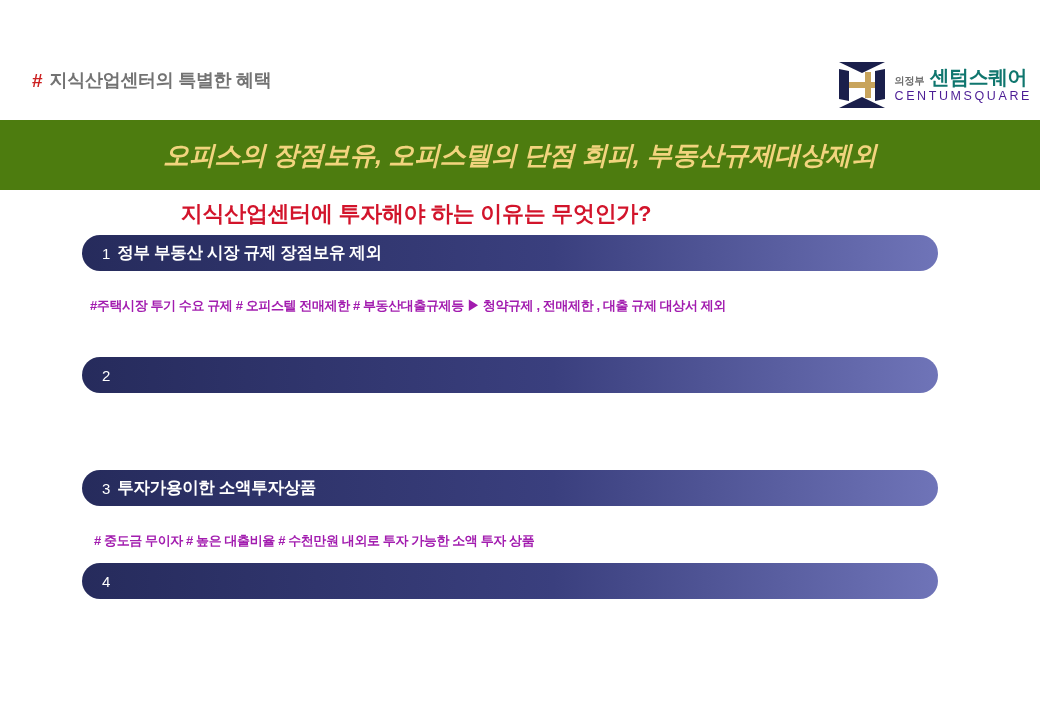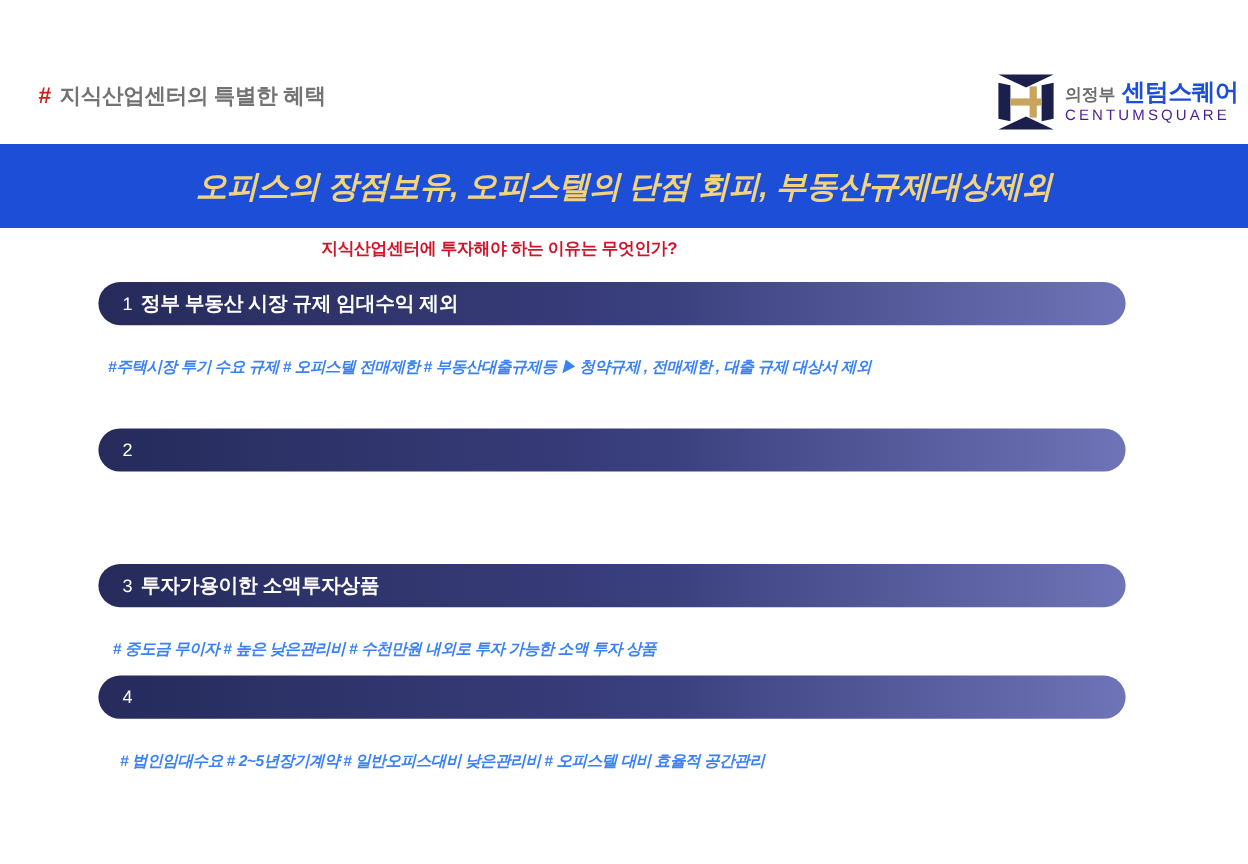--- a/index.html
+++ b/index.html
@@ -95,68 +95,68 @@
   }
   .logo-text {
     line-height: 1.05;
   }
   .logo-text .row1 {
     display: flex;
     align-items: baseline;
     gap: 5px;
   }
   .logo-text .small {
-    font-size: 14px;
+    font-size: 10px;
     color: #6d6d6d;
     font-weight: bold;
   }
   .logo-text .big {
     font-size: 20px;
-    color: #1d4ed8;
+    color: #0f766e;
     font-weight: bold;
     letter-spacing: -0.5px;
     text-align: center;
   }
   .logo-text .row2 {
     font-size: 12.5px;
     color: #4c1d95;
     letter-spacing: 2.6px;
     margin-top: 2px;
     font-weight: normal;
   }
 
   
   .banner {
     position: absolute;
     top: 120px;
     left: 0;
     width: 1040px;
     height: 70px;
-    background: #1d4ed8;
+    background: #4d7c0f;
     display: flex;
     align-items: center;
     justify-content: center;
   }
   .banner .banner-text {
     color: #f2d47e;
     font-size: 26px;
     font-weight: bold;
     font-style: italic;
     letter-spacing: -0.4px;
   }
 
   
   .subtitle {
     position: absolute;
     top: 199px;
     left: 0;
     width: 832px;
     text-align: center;
     color: #d2142b;
-    font-size: 14px;
+    font-size: 22px;
     font-weight: bold;
     letter-spacing: -0.3px;
   }
 
   
   .section {
     position: absolute;
     left: 82px;
     width: 856px;
   }
@@ -175,25 +175,24 @@
     font-weight: normal;
     margin-right: 7px;
   }
   .bar .bar-title {
     font-size: 16.5px;
     font-weight: bold;
     letter-spacing: -0.3px;
   }
   .detail {
     font-size: 13px;
-    color: #3b82f6;
+    color: #a21caf;
     font-weight: bold;
     letter-spacing: -0.4px;
     margin-top: 26px;
-    font-style: italic;
   }
 
   #section-1 { top: 235px; }
   #section-2 { top: 357px; }
   #section-3 { top: 470px; }
   #section-4 { top: 563px; }
 
   #detail-1 { padding-left: 8px; }
   #detail-2 { padding-left: 8px; }
   #detail-3 { padding-left: 12px; }
@@ -227,37 +226,36 @@
 
 <div class="banner">
   <span class="banner-text">오피스의 장점보유, 오피스텔의 단점 회피, 부동산규제대상제외</span>
 </div>
 
 <div class="subtitle">지식산업센터에 투자해야 하는 이유는 무엇인가?</div>
 
 <div class="section" id="section-1">
   <div class="bar">
     <span class="num">1</span>
-    <span class="bar-title">정부 부동산 시장 규제 임대수익 제외</span>
+    <span class="bar-title">정부 부동산 시장 규제 장점보유 제외</span>
   </div>
   <div class="detail" id="detail-1">#주택시장 투기 수요 규제 # 오피스텔 전매제한 # 부동산대출규제등  ▶ 청약규제 , 전매제한 , 대출 규제 대상서 제외</div>
 </div>
 
 <div class="section" id="section-2">
   <div class="bar">
     <span class="num">2</span>
   </div>
 </div>
 
 <div class="section" id="section-3">
   <div class="bar">
     <span class="num">3</span>
     <span class="bar-title">투자가용이한 소액투자상품</span>
   </div>
-  <div class="detail" id="detail-3"># 중도금 무이자 # 높은 낮은관리비 # 수천만원 내외로 투자 가능한 소액 투자 상품</div>
+  <div class="detail" id="detail-3"># 중도금 무이자 # 높은 대출비율 # 수천만원 내외로 투자 가능한 소액 투자 상품</div>
 </div>
 
 <div class="section" id="section-4">
   <div class="bar">
     <span class="num">4</span>
   </div>
-  <div class="detail" id="detail-4"># 법인임대수요 # 2~5년장기계약 # 일반오피스대비  낮은관리비 # 오피스텔 대비 효율적 공간관리</div>
 </div>
 
 </body></html>

